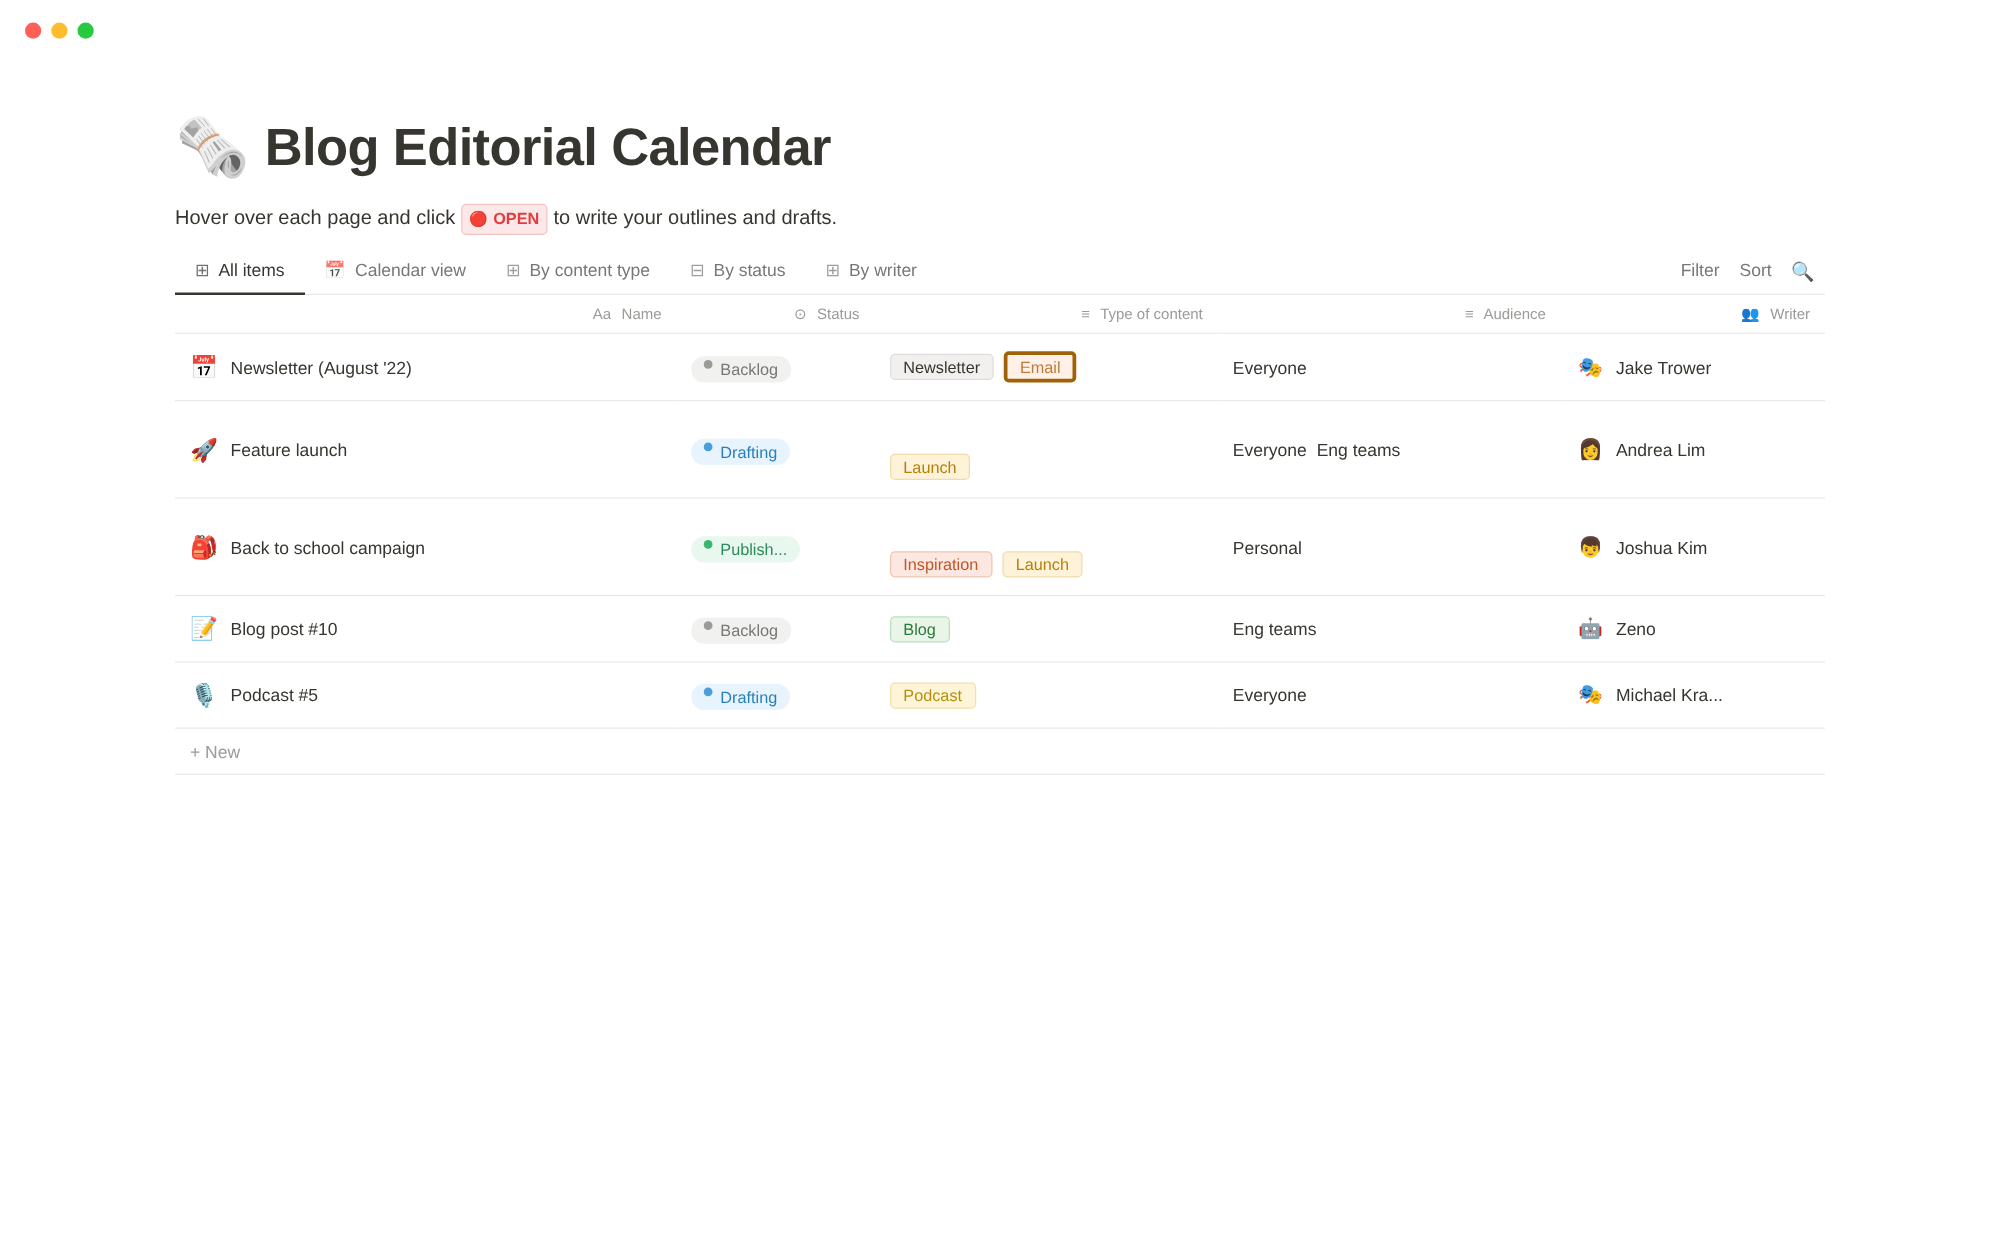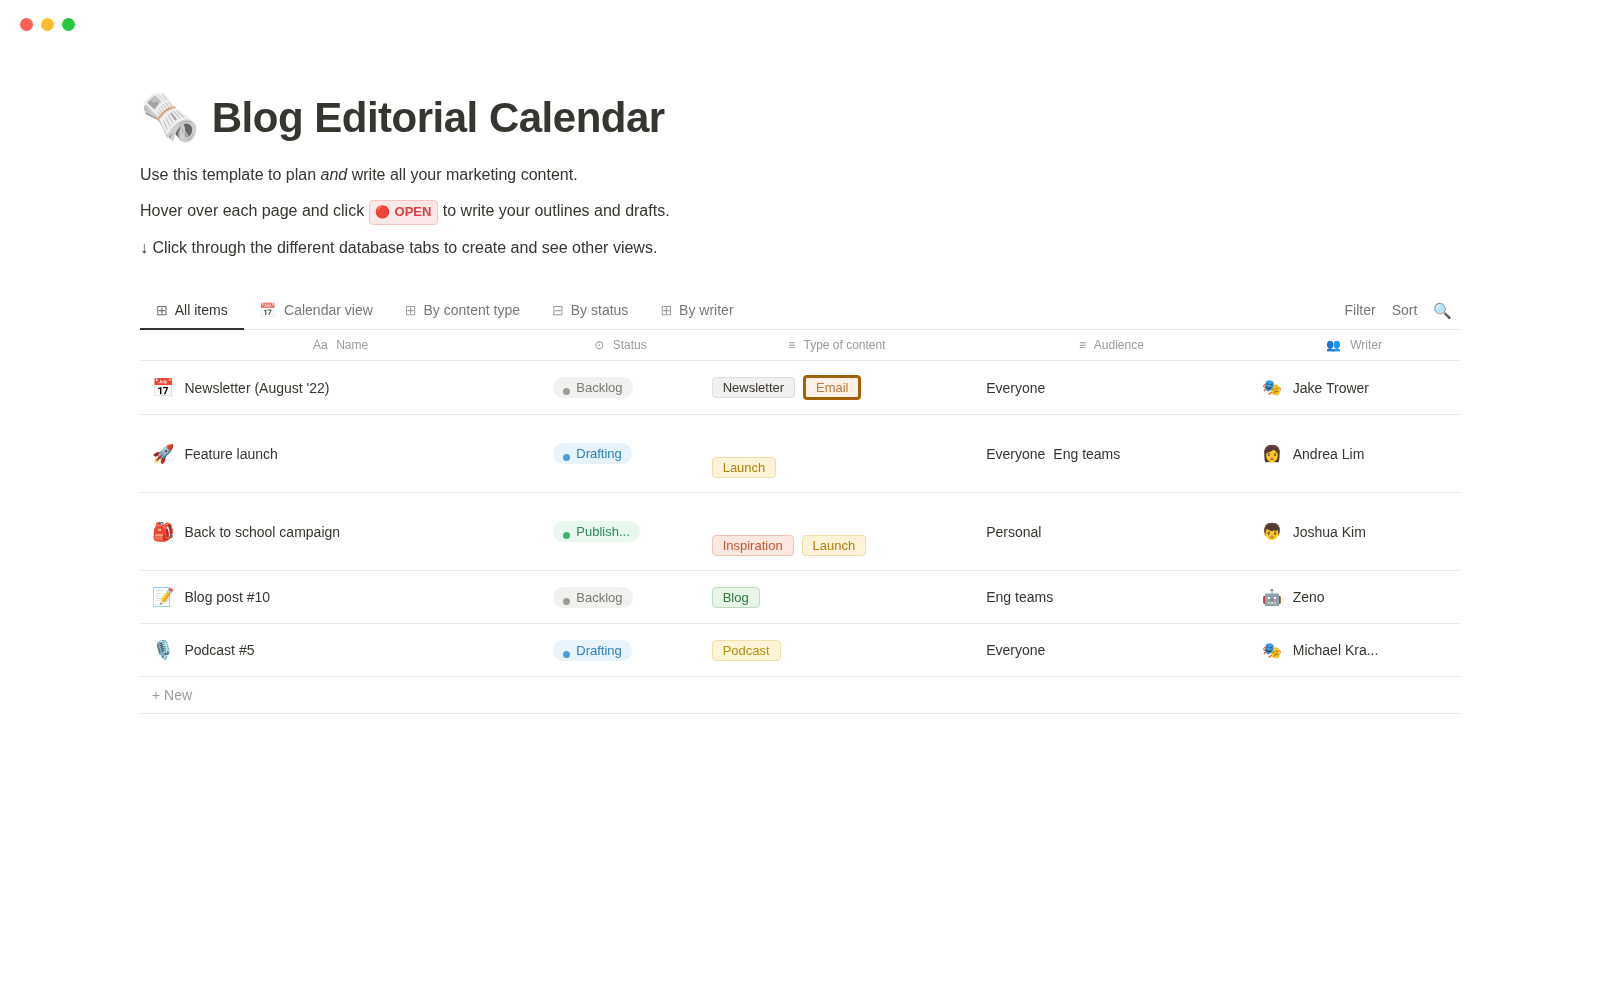--- a/index.html
+++ b/index.html
@@ -141,21 +141,21 @@
     }
     table {
       width: 100%;
       border-collapse: collapse;
       font-size: 14px;
     }
     thead tr {
       border-bottom: 1px solid #e9e9e7;
     }
     thead th {
-      text-align: center;
+      text-align: right;
       padding: 8px 12px;
       font-size: 12px;
       font-weight: 500;
       color: #9b9a97;
       background: #fff;
       white-space: nowrap;
     }
     thead th .col-icon {
       margin-right: 5px;
       font-size: 12px;
@@ -185,21 +185,21 @@
       font-weight: 500;
       color: #37352f;
     }
     .row-emoji {
       font-size: 18px;
     }
 
     
     .status-badge {
       display: inline-flex;
-      align-items: flex-end;
+      align-items: flex-start;
       gap: 6px;
       padding: 3px 10px;
       border-radius: 12px;
       font-size: 13px;
       font-weight: 500;
       white-space: nowrap;
     }
     .status-dot {
       width: 7px;
       height: 7px;
@@ -287,29 +287,25 @@
 </div>
 
 <div class="main">
 
   <div class="page-title-row">
     <span class="page-emoji">🗞️</span>
     <h1 class="page-title">Blog Editorial Calendar</h1>
   </div>
 
   <p class="page-desc">
-    <span>Use this template to plan </span><em>and</em><span> write all your marketing content.</span>
-  </p>
-  <p class="page-desc">
     <span>Hover over each page and click </span><span class="open-badge">
         <span class="open-badge-icon">🔴</span>
         <span>OPEN</span>
       </span><span> to write your outlines and drafts.</span>
   </p>
-  <p class="page-desc2">↓ Click through the different database tabs to create and see other views.</p>
 
   <div class="tabs-row">
     <div class="tabs-left">
       <div class="tab active">
         <span class="tab-icon">⊞</span>
         <span>All items</span>
       </div>
       <div class="tab">
         <span class="tab-icon">📅</span>
         <span>Calendar view</span>

